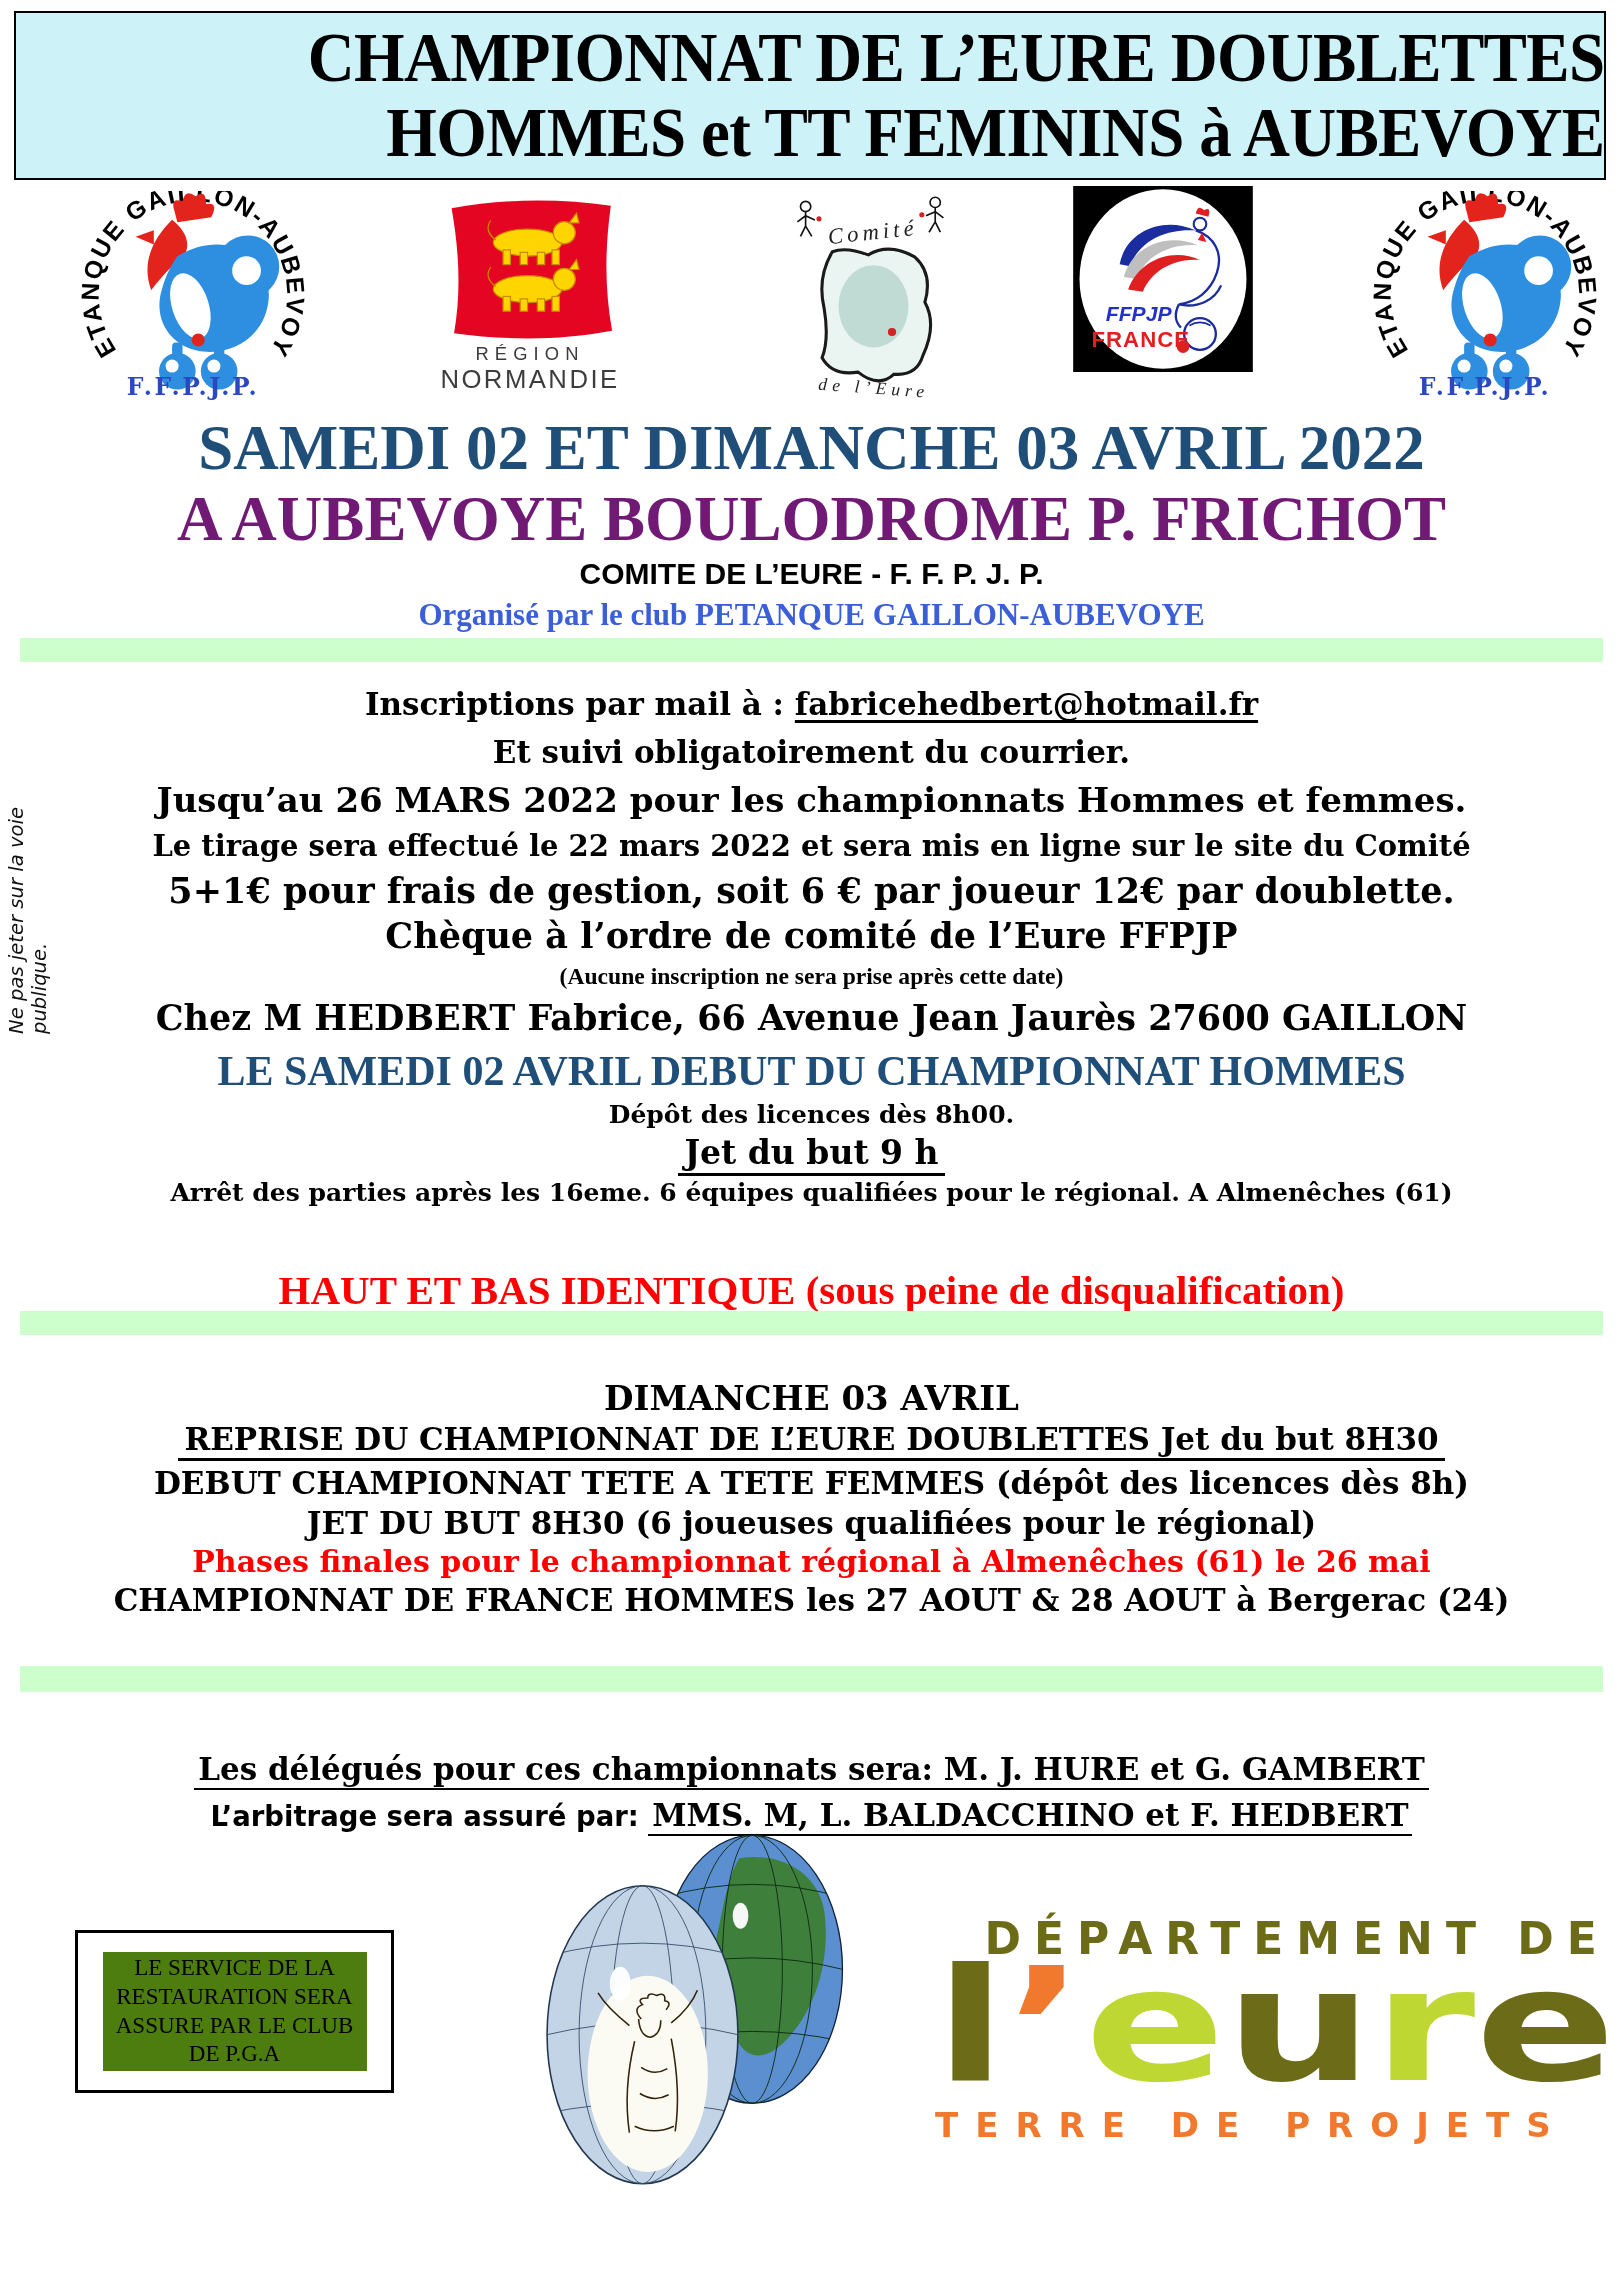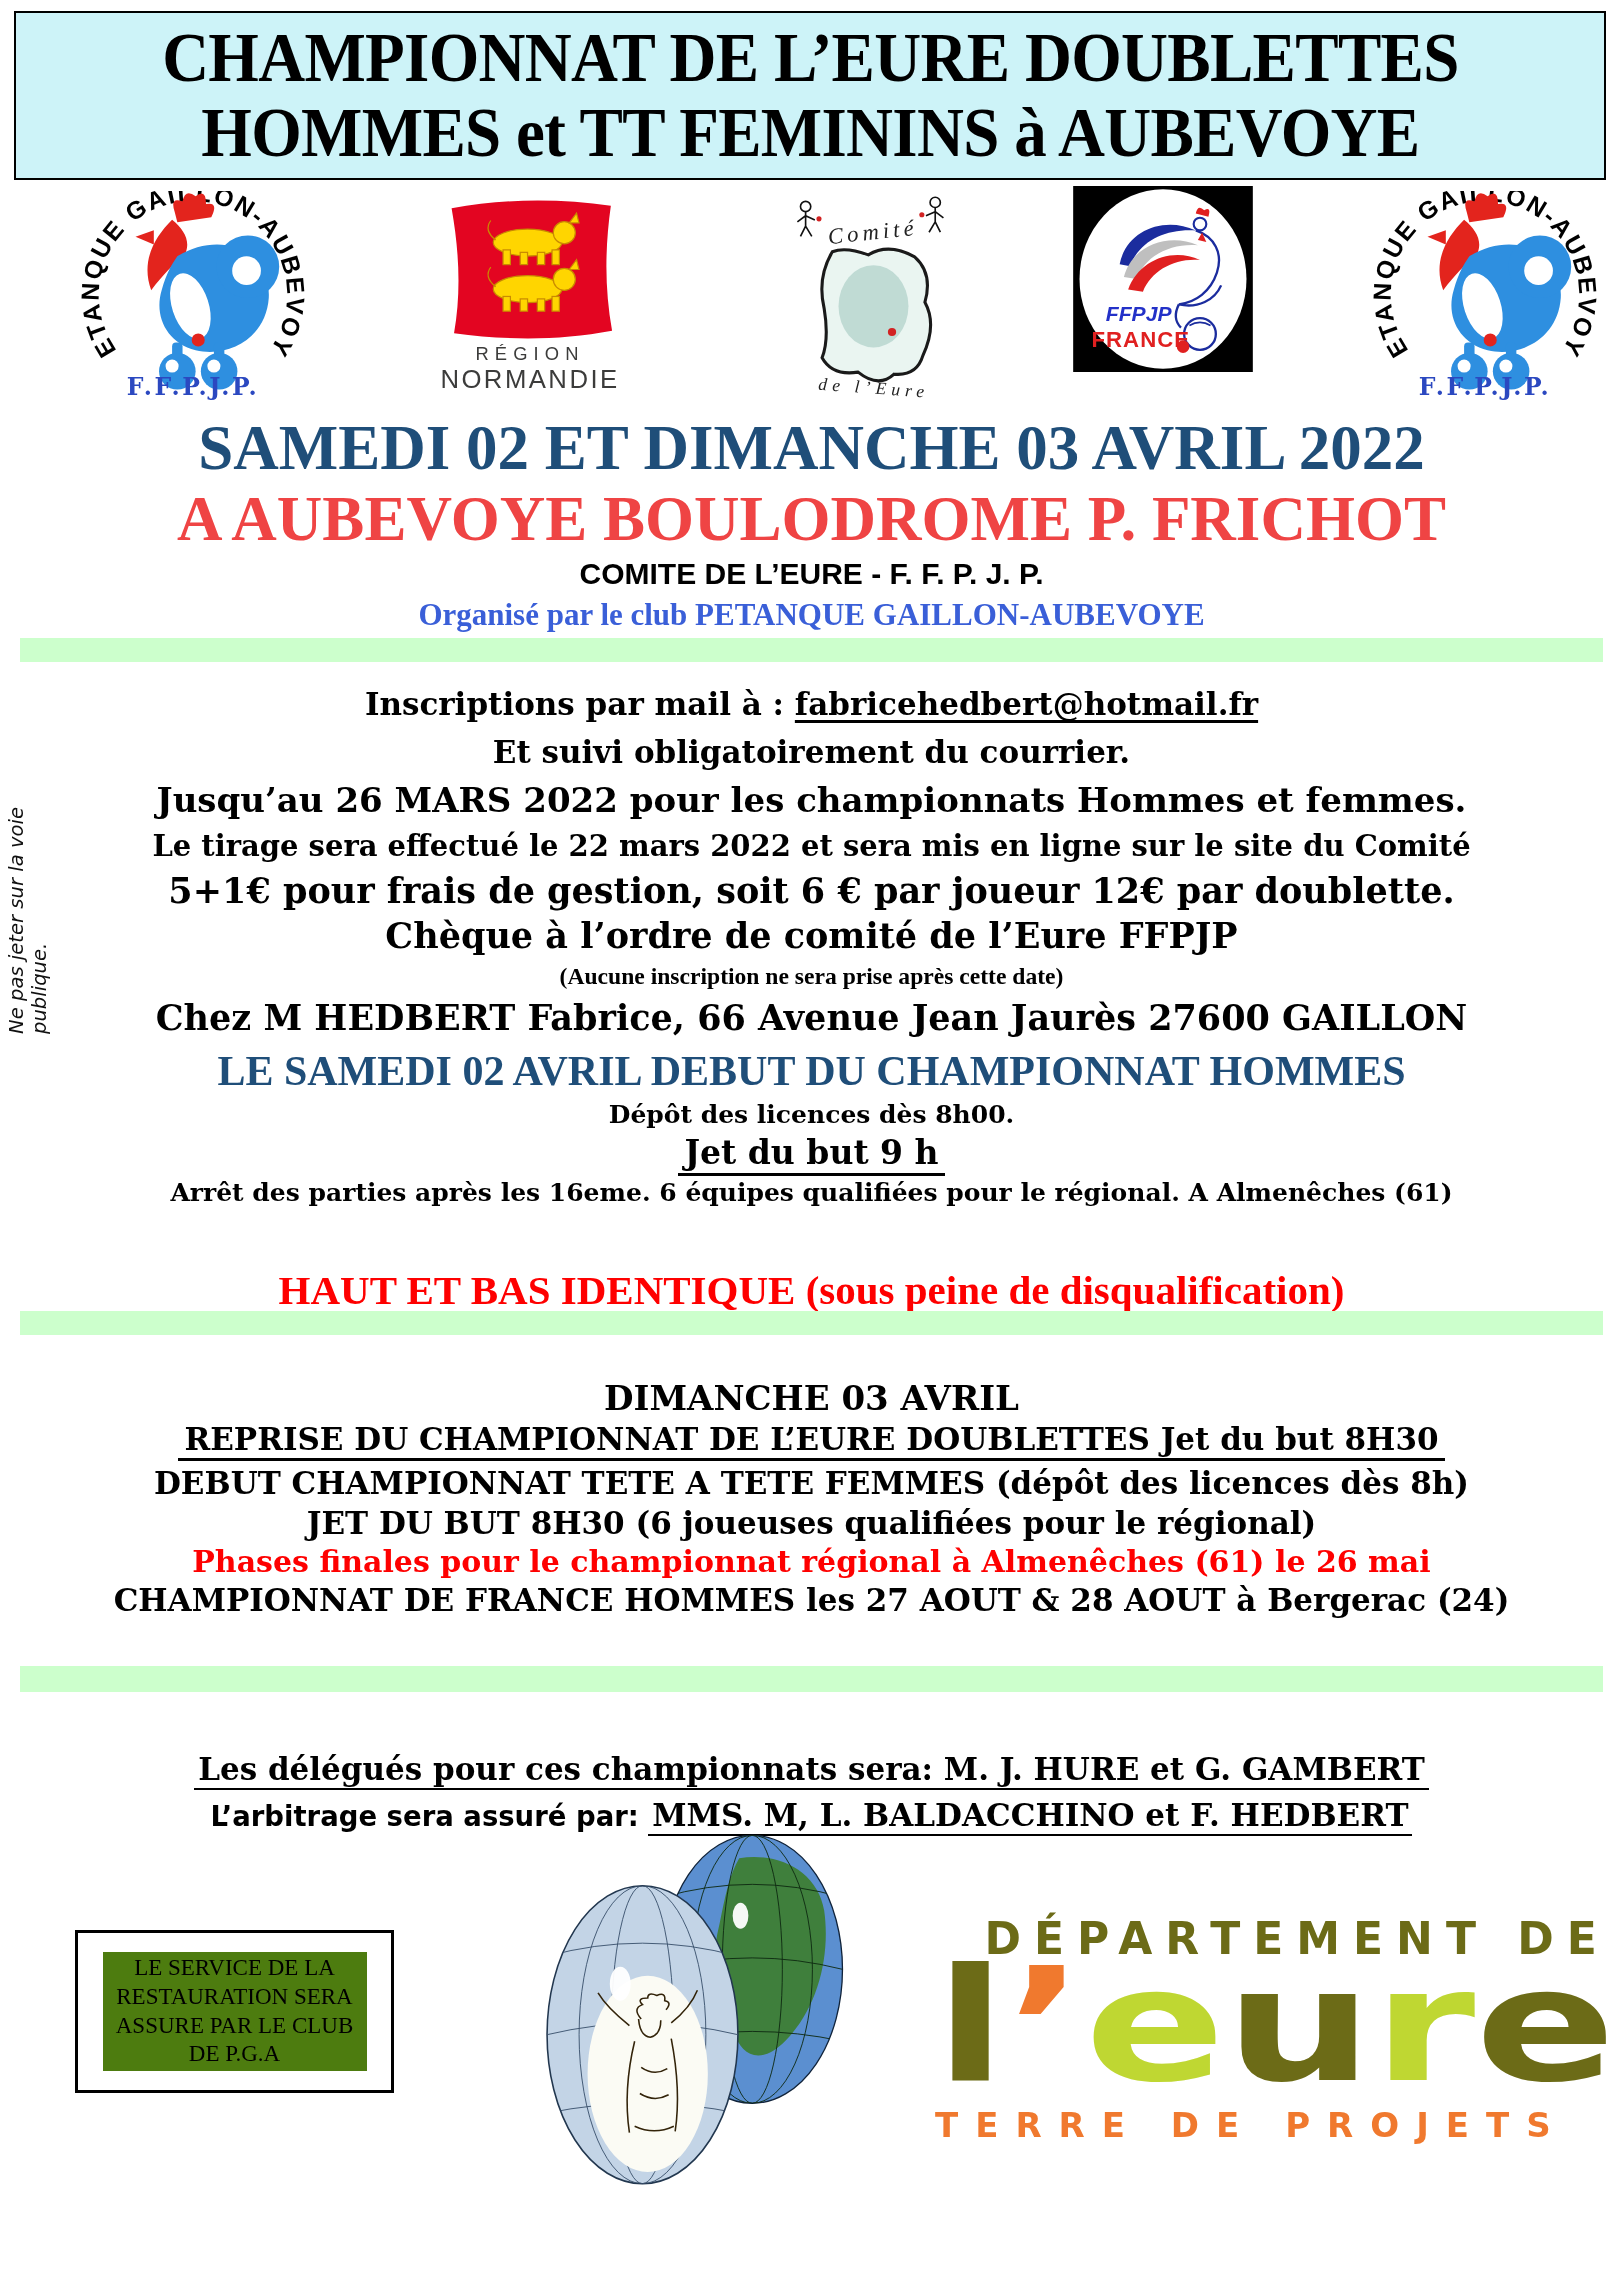--- a/index.html
+++ b/index.html
@@ -4,32 +4,32 @@
 <style>
   html,body{margin:0;padding:0;background:#fff;}
   #page{position:relative;width:1623px;height:2295px;background:#fff;overflow:hidden;
         font-family:"DejaVu Serif",serif;color:#000;}
   .fc{font-family:"Liberation Serif",serif;font-weight:700;}
   .fs{font-family:"DejaVu Serif",serif;font-weight:700;}
   .line{position:absolute;left:19.6px;right:19.6px;text-align:center;white-space:nowrap;}
   
   #title-box{position:absolute;left:14.4px;top:10.5px;width:1588px;height:165px;
              background:#CDF3F8;border:2.6px solid #000;display:flex;flex-direction:column;
-             justify-content:center;align-items:center;gap:9.2px;}
+             justify-content:center;align-items:flex-end;gap:9.2px;}
   #title-box .t{font-size:65px;line-height:1;letter-spacing:-0.7px;transform:scaleY(1.08);}
   
   .logo{position:absolute;}
   #logo-pga1{left:62px;top:191px;width:262px;height:209px;}
   #logo-normandie{left:432px;top:196px;width:196px;height:196px;}
   #logo-comite{left:769px;top:188px;width:209px;height:216px;}
   #logo-ffpjp{left:1073px;top:186px;width:180px;height:186px;}
   #logo-pga2{left:1354px;top:191px;width:262px;height:209px;}
   
   .steel{color:#1F4E79;}
-  .bblue{color:#ef4444;}
+  .bblue{color:#701a75;}
   .rblue{color:#3A5FD8;}
   .red{color:#FE0000;}
   .heavy{font-family:"Liberation Sans",sans-serif;font-weight:900;letter-spacing:0px;}
   .ul-k{border-bottom:3.3px solid #000;padding:0 6.5px 2.6px 6.5px;display:inline-block;line-height:1.05;}
   .ul-k4{border-bottom:2.6px solid #000;padding:0 3.9px 2.6px 3.9px;display:inline-block;line-height:1.05;}
   .ul-r{border-bottom:4.6px solid #FE0000;padding:0 3.9px 5.2px 3.9px;display:inline-block;line-height:1.05;}
   a.mail{color:#000000;text-decoration:underline;text-decoration-thickness:2.6px;text-underline-offset:5.2px;}
   .bar{position:absolute;left:19.6px;width:1583px;background:#CCFFCC;}
   
   #side-note{position:absolute;left:5.2px;top:720px;height:314px;display:flex;align-items:center;

